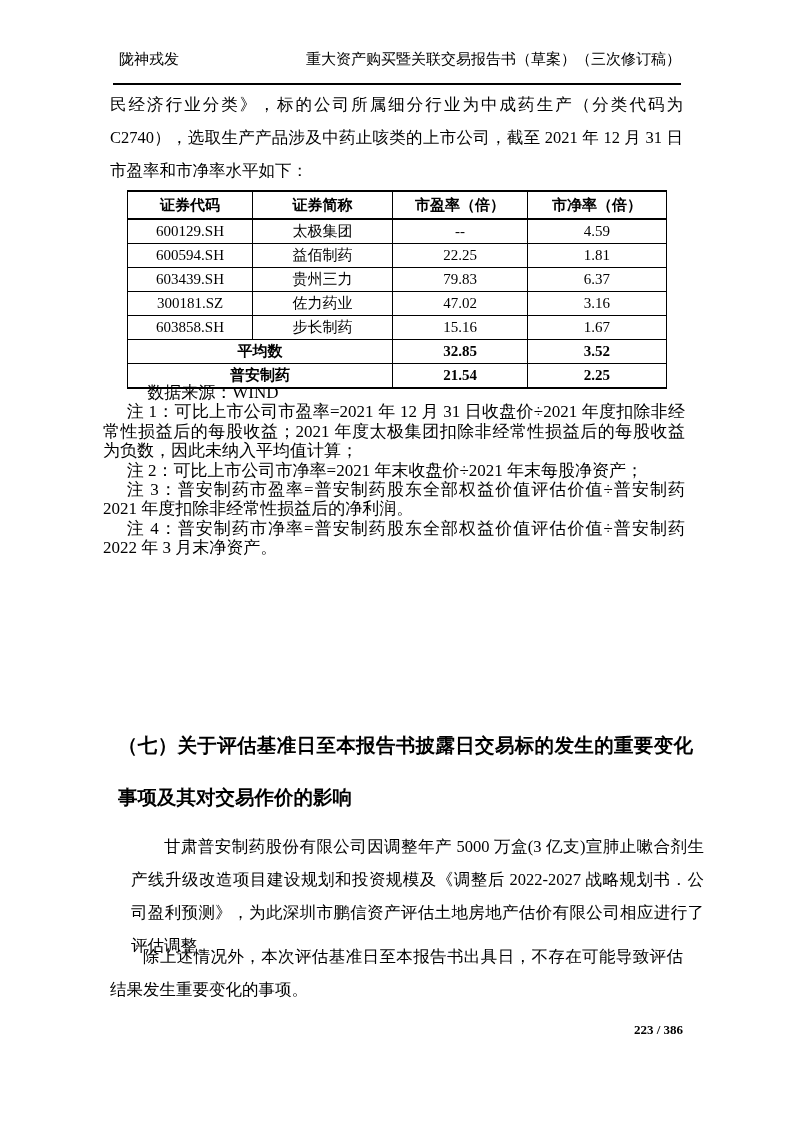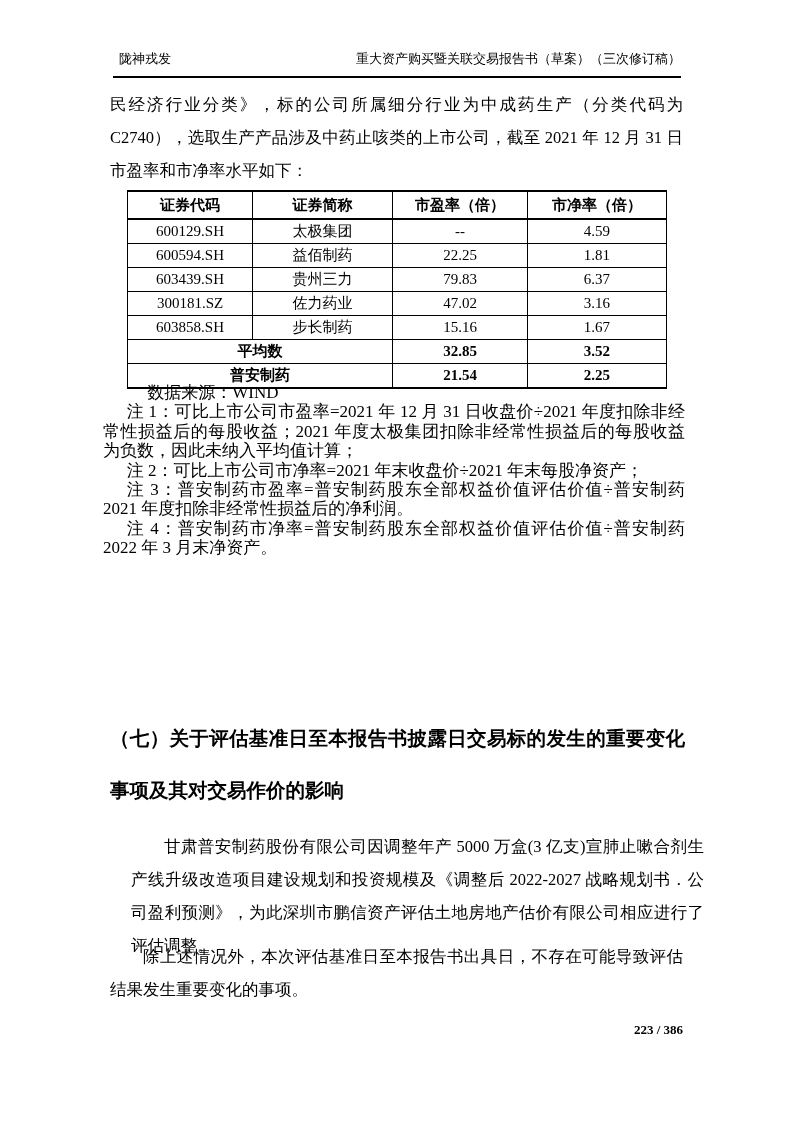--- a/index.html
+++ b/index.html
@@ -13,23 +13,23 @@
     overflow: hidden;
     margin: 0 auto;
   }
   
   .doc-header {
     position: absolute;
     top: 50px; left: 113px; width: 568px;
     display: flex;
     justify-content: space-between;
     align-items: flex-end;
-    font-size: 13px;
+    font-size: 15px;
     border-bottom: 2px solid #000;
-    padding-bottom: 8px;
+    padding-bottom: 14px;
   }
   .doc-header .left { padding-left: 6px; }
   
   .para {
     position: absolute;
     left: 110px; width: 573px;
     margin: 0;
     font-size: 16.5px;
     line-height: 33px;
     text-align: justify;
@@ -74,22 +74,22 @@
     font-size: 17px;
     line-height: 19.4px;
     text-align: justify;
   }
   .notes p { margin: 0; text-indent: 1.4em; }
   .notes p.src { text-indent: 2.6em; }
   
   .sec-heading {
     position: absolute;
     top: 712px; left: 110px; width: 575px;
-    margin: 0;
-    font-family: Liberation Sans, sans-serif;
+    margin: 8px;
+    font-family: Liberation Serif, serif;
     font-size: 19.5px;
     font-weight: bold;
     line-height: 52px;
     text-align: justify;
     text-justify: inter-ideograph;
   }
   
   .page-num {
     position: absolute;
     top: 1022px; right: 110px;

